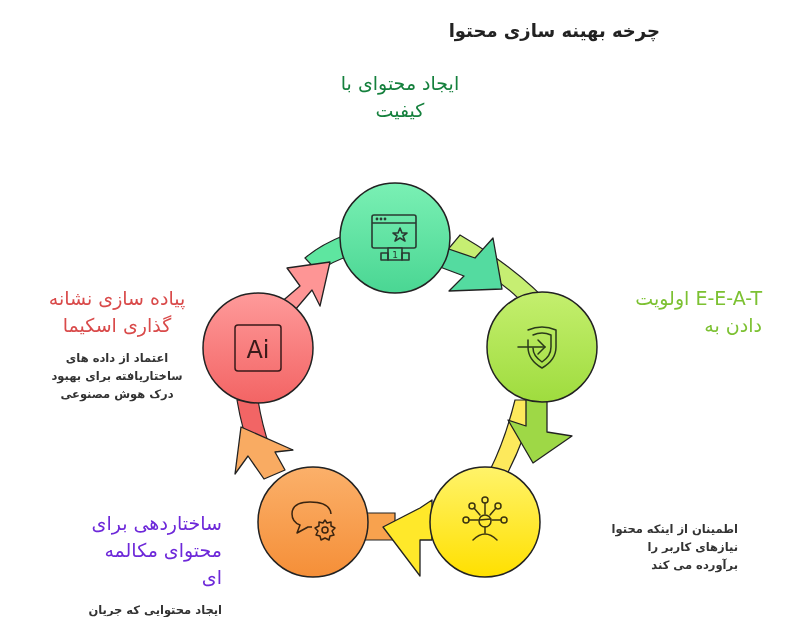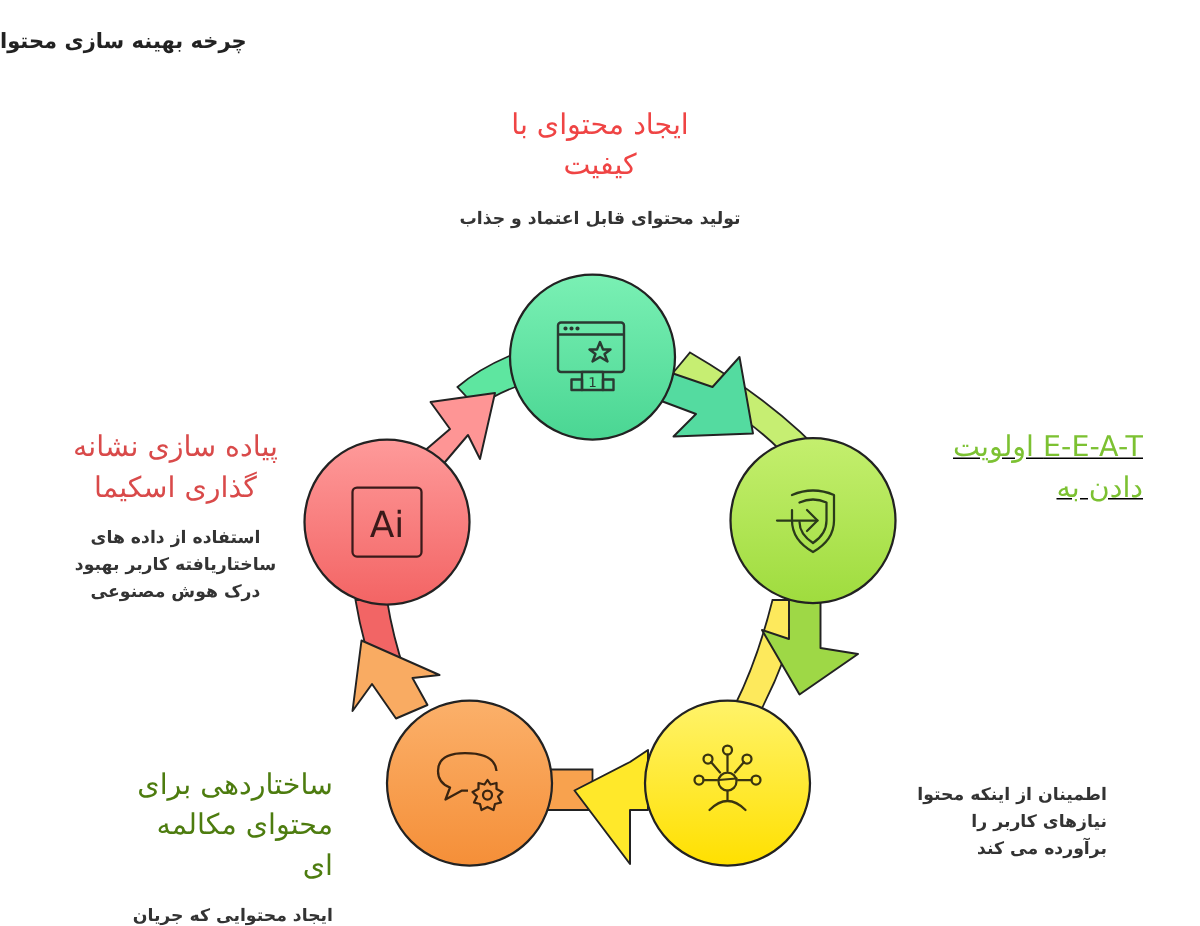--- a/index.html
+++ b/index.html
@@ -1,17 +1,17 @@
 <!DOCTYPE html>
 <html><head>
   <meta charset="utf-8">
   <style>
     html, body { margin: 0; padding: 0; background: #ffffff; }
     body { width: 800px; height: 617px; position: relative; overflow: hidden; font-family: "DejaVu Sans", sans-serif; }
-    .title { position: absolute; top: 20px; left: 0; width: 660px; text-align: left; font-size: 14px; font-weight: bold; color: #222; direction: rtl; }
+    .title { position: absolute; top: 20px; left: 0; width: 660px; text-align: right; font-size: 18px; font-weight: bold; color: #222; direction: rtl; }
     .label { position: absolute; direction: rtl; }
     .label .head { font-size: 19px; line-height: 27px; }
     .label .desc { font-size: 11.5px; font-weight: bold; color: #333; line-height: 18px; margin-top: 10px; }
     svg.diagram { position: absolute; left: 0; top: 0; }
   </style>
 </head>
 <body>
 
 <div class="title">چرخه بهینه سازی محتوا</div>
 
@@ -123,33 +123,32 @@
   <g>
     <circle cx="258" cy="348" r="55" fill="url(#gRed)" stroke="#222" stroke-width="1.5"></circle>
     <g>
       <rect x="235" y="325" width="46" height="46" rx="3" fill="none" stroke="#3a1a1a" stroke-width="1.5"></rect>
       <text x="258" y="358" text-anchor="middle" font-family="DejaVu Sans, sans-serif" font-size="24" fill="#3a1a1a">Ai</text>
     </g>
   </g>
 </svg>
 
 <div class="label" style="left: 300px; top: 70px; width: 200px; text-align: center;">
-  <div class="head" style="color:#ef4444; width: 130px; margin: 0 auto;">ایجاد محتوای با کیفیت</div>
-  <div class="desc" style="margin-top: 12px;">تولید محتوای قابل اعتماد و جذاب</div>
+  <div class="head" style="color:#15803d; width: 130px; margin: 0 auto;">ایجاد محتوای با کیفیت</div>
 </div>
 
-<div class="label" style="left: 622px; top: 285px; width: 140px; text-align: right; text-decoration: underline;">
+<div class="label" style="left: 622px; top: 285px; width: 140px; text-align: right;">
   <div class="head" style="color:#7cc132;">E-E-A-T اولویت دادن به</div>
 </div>
 
 <div class="label" style="left: 578px; top: 510px; width: 160px; text-align: right;">
   <div class="desc" style="width: 135px;">اطمینان از اینکه محتوا نیازهای کاربر را برآورده می کند</div>
 </div>
 
 <div class="label" style="left: 82px; top: 510px; width: 140px; text-align: right;">
-  <div class="head" style="color:#4d7c0f;">ساختاردهی برای محتوای مکالمه ای</div>
+  <div class="head" style="color:#6d28d9;">ساختاردهی برای محتوای مکالمه ای</div>
   <div class="desc">ایجاد محتوایی که جریان طبیعی مکالمه را تقلید می کند</div>
 </div>
 
 <div class="label" style="left: 44px; top: 285px; width: 146px; text-align: center;">
   <div class="head" style="color:#d94a4a;">پیاده سازی نشانه گذاری اسکیما</div>
-  <div class="desc">استفاده از داده های ساختاریافته کاربر بهبود درک هوش مصنوعی</div>
+  <div class="desc">اعتماد از داده های ساختاریافته برای بهبود درک هوش مصنوعی</div>
 </div>
 
 </body></html>

